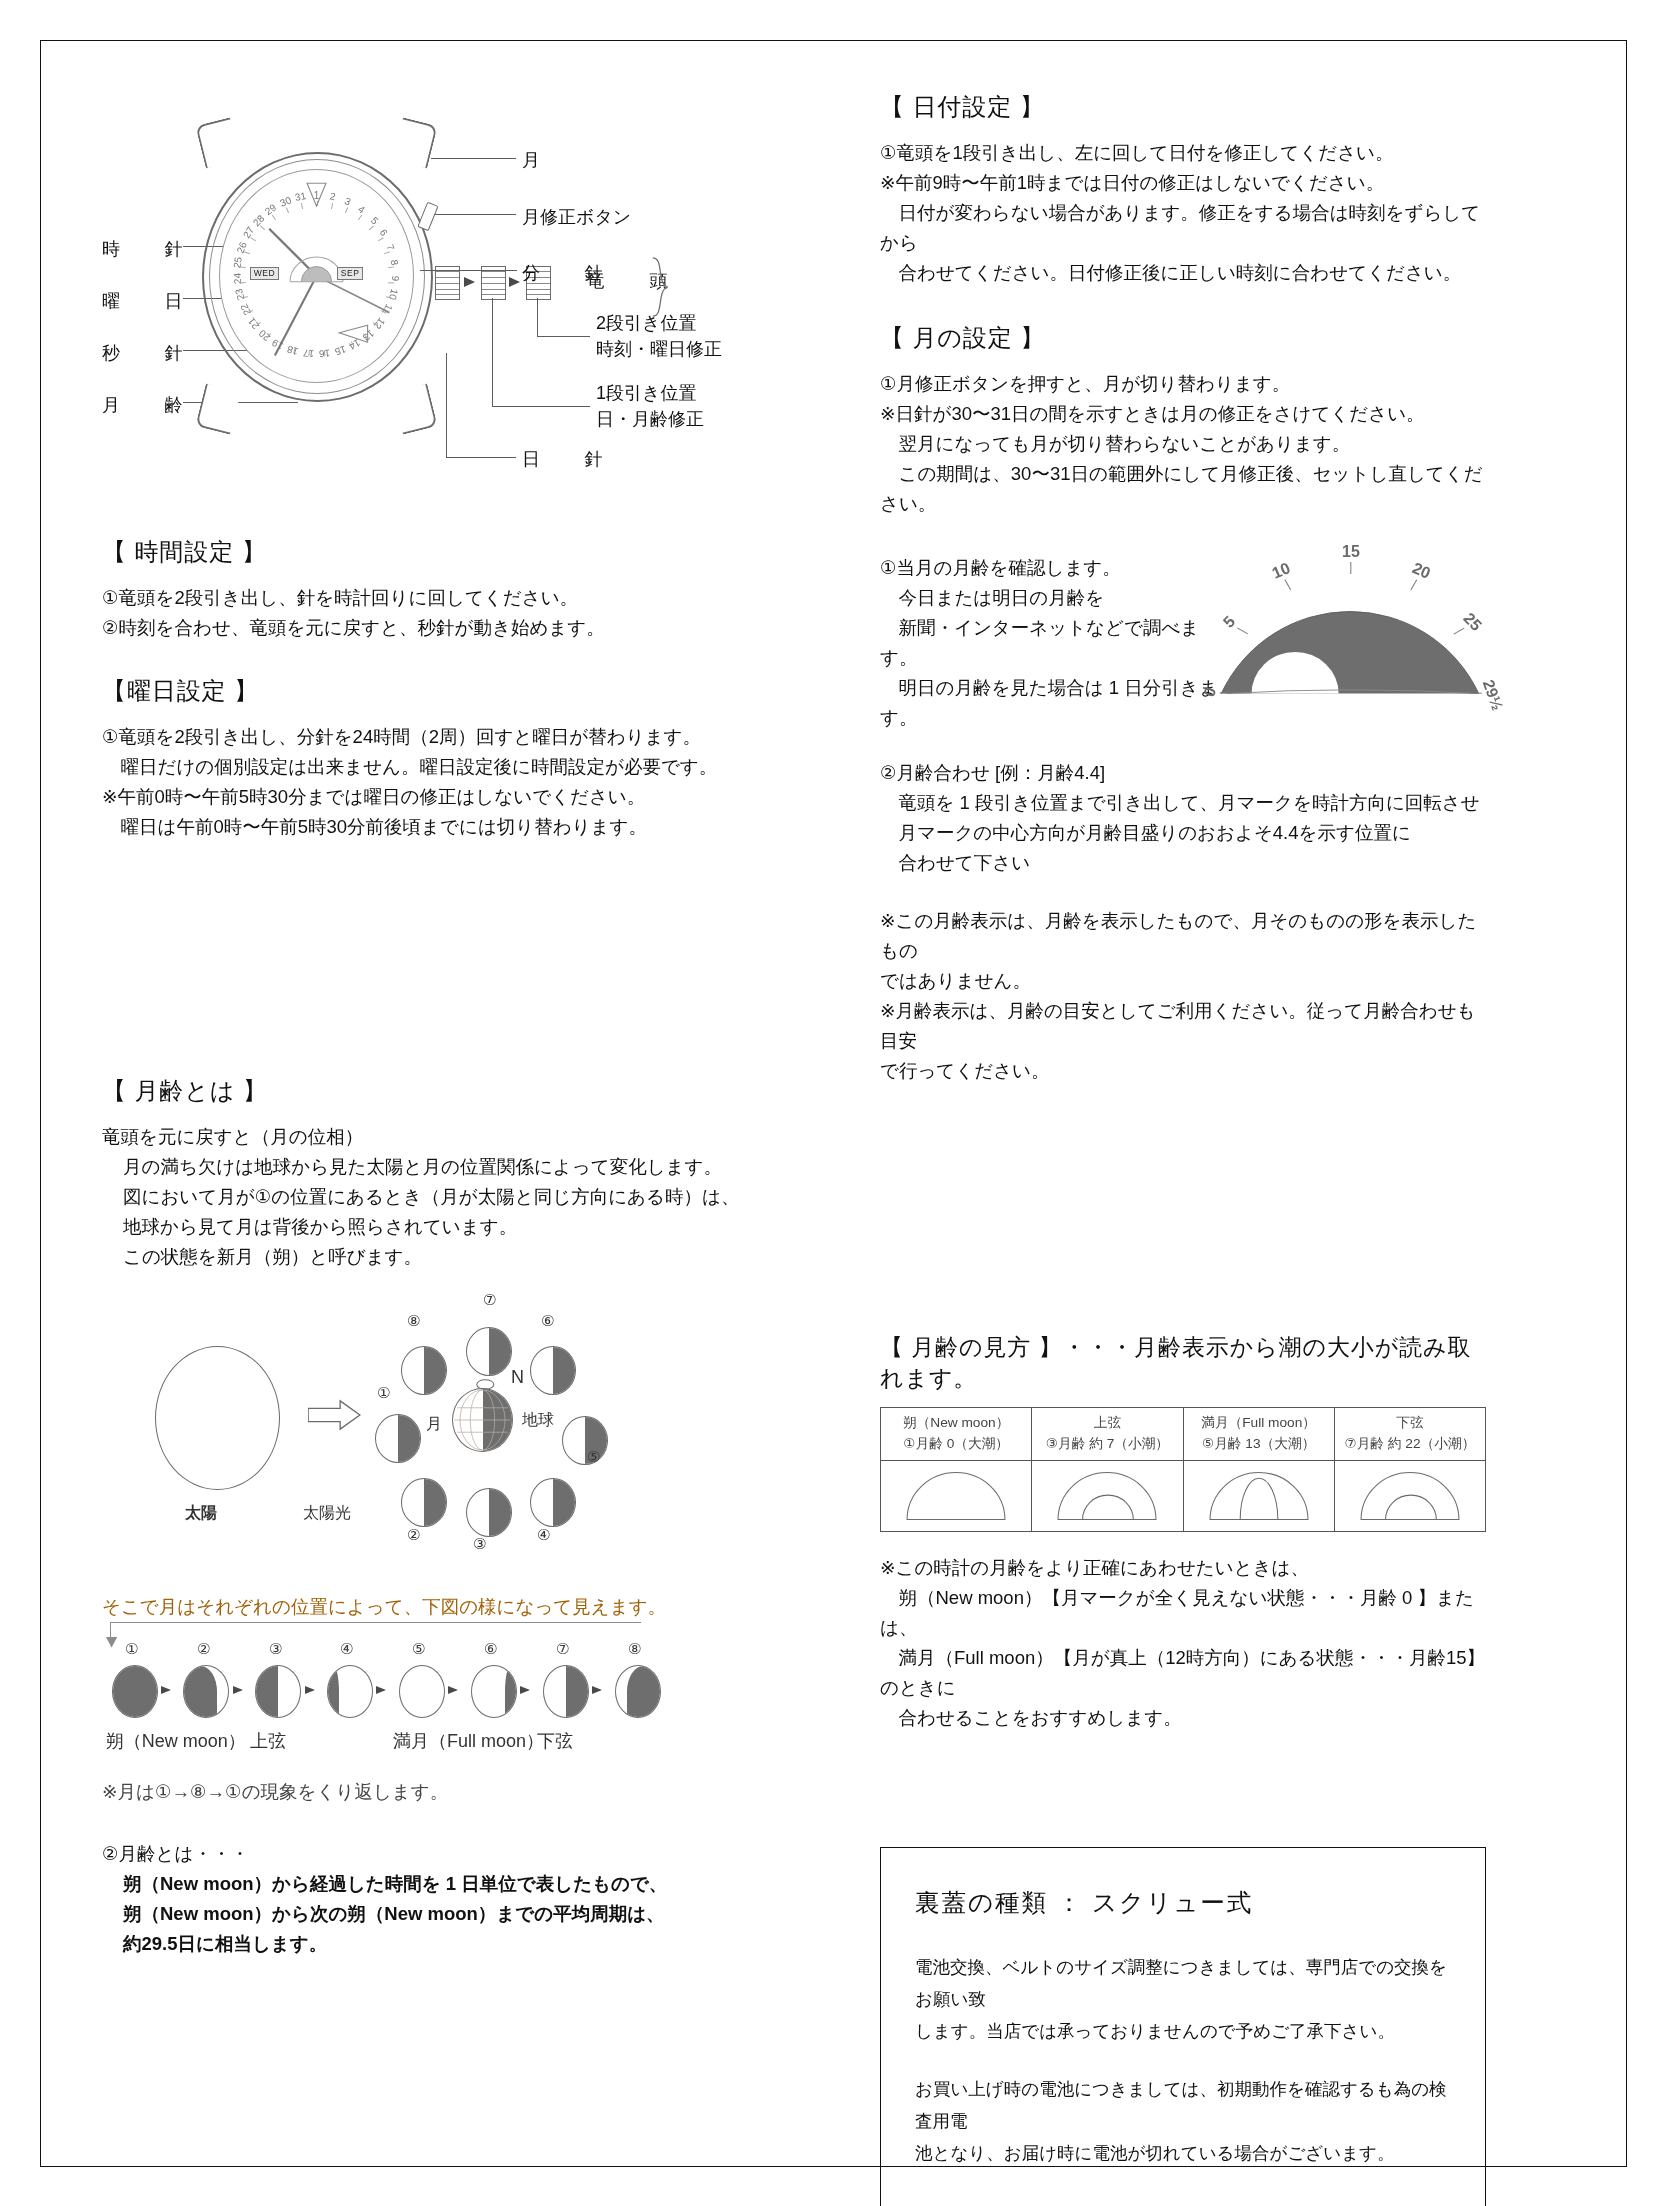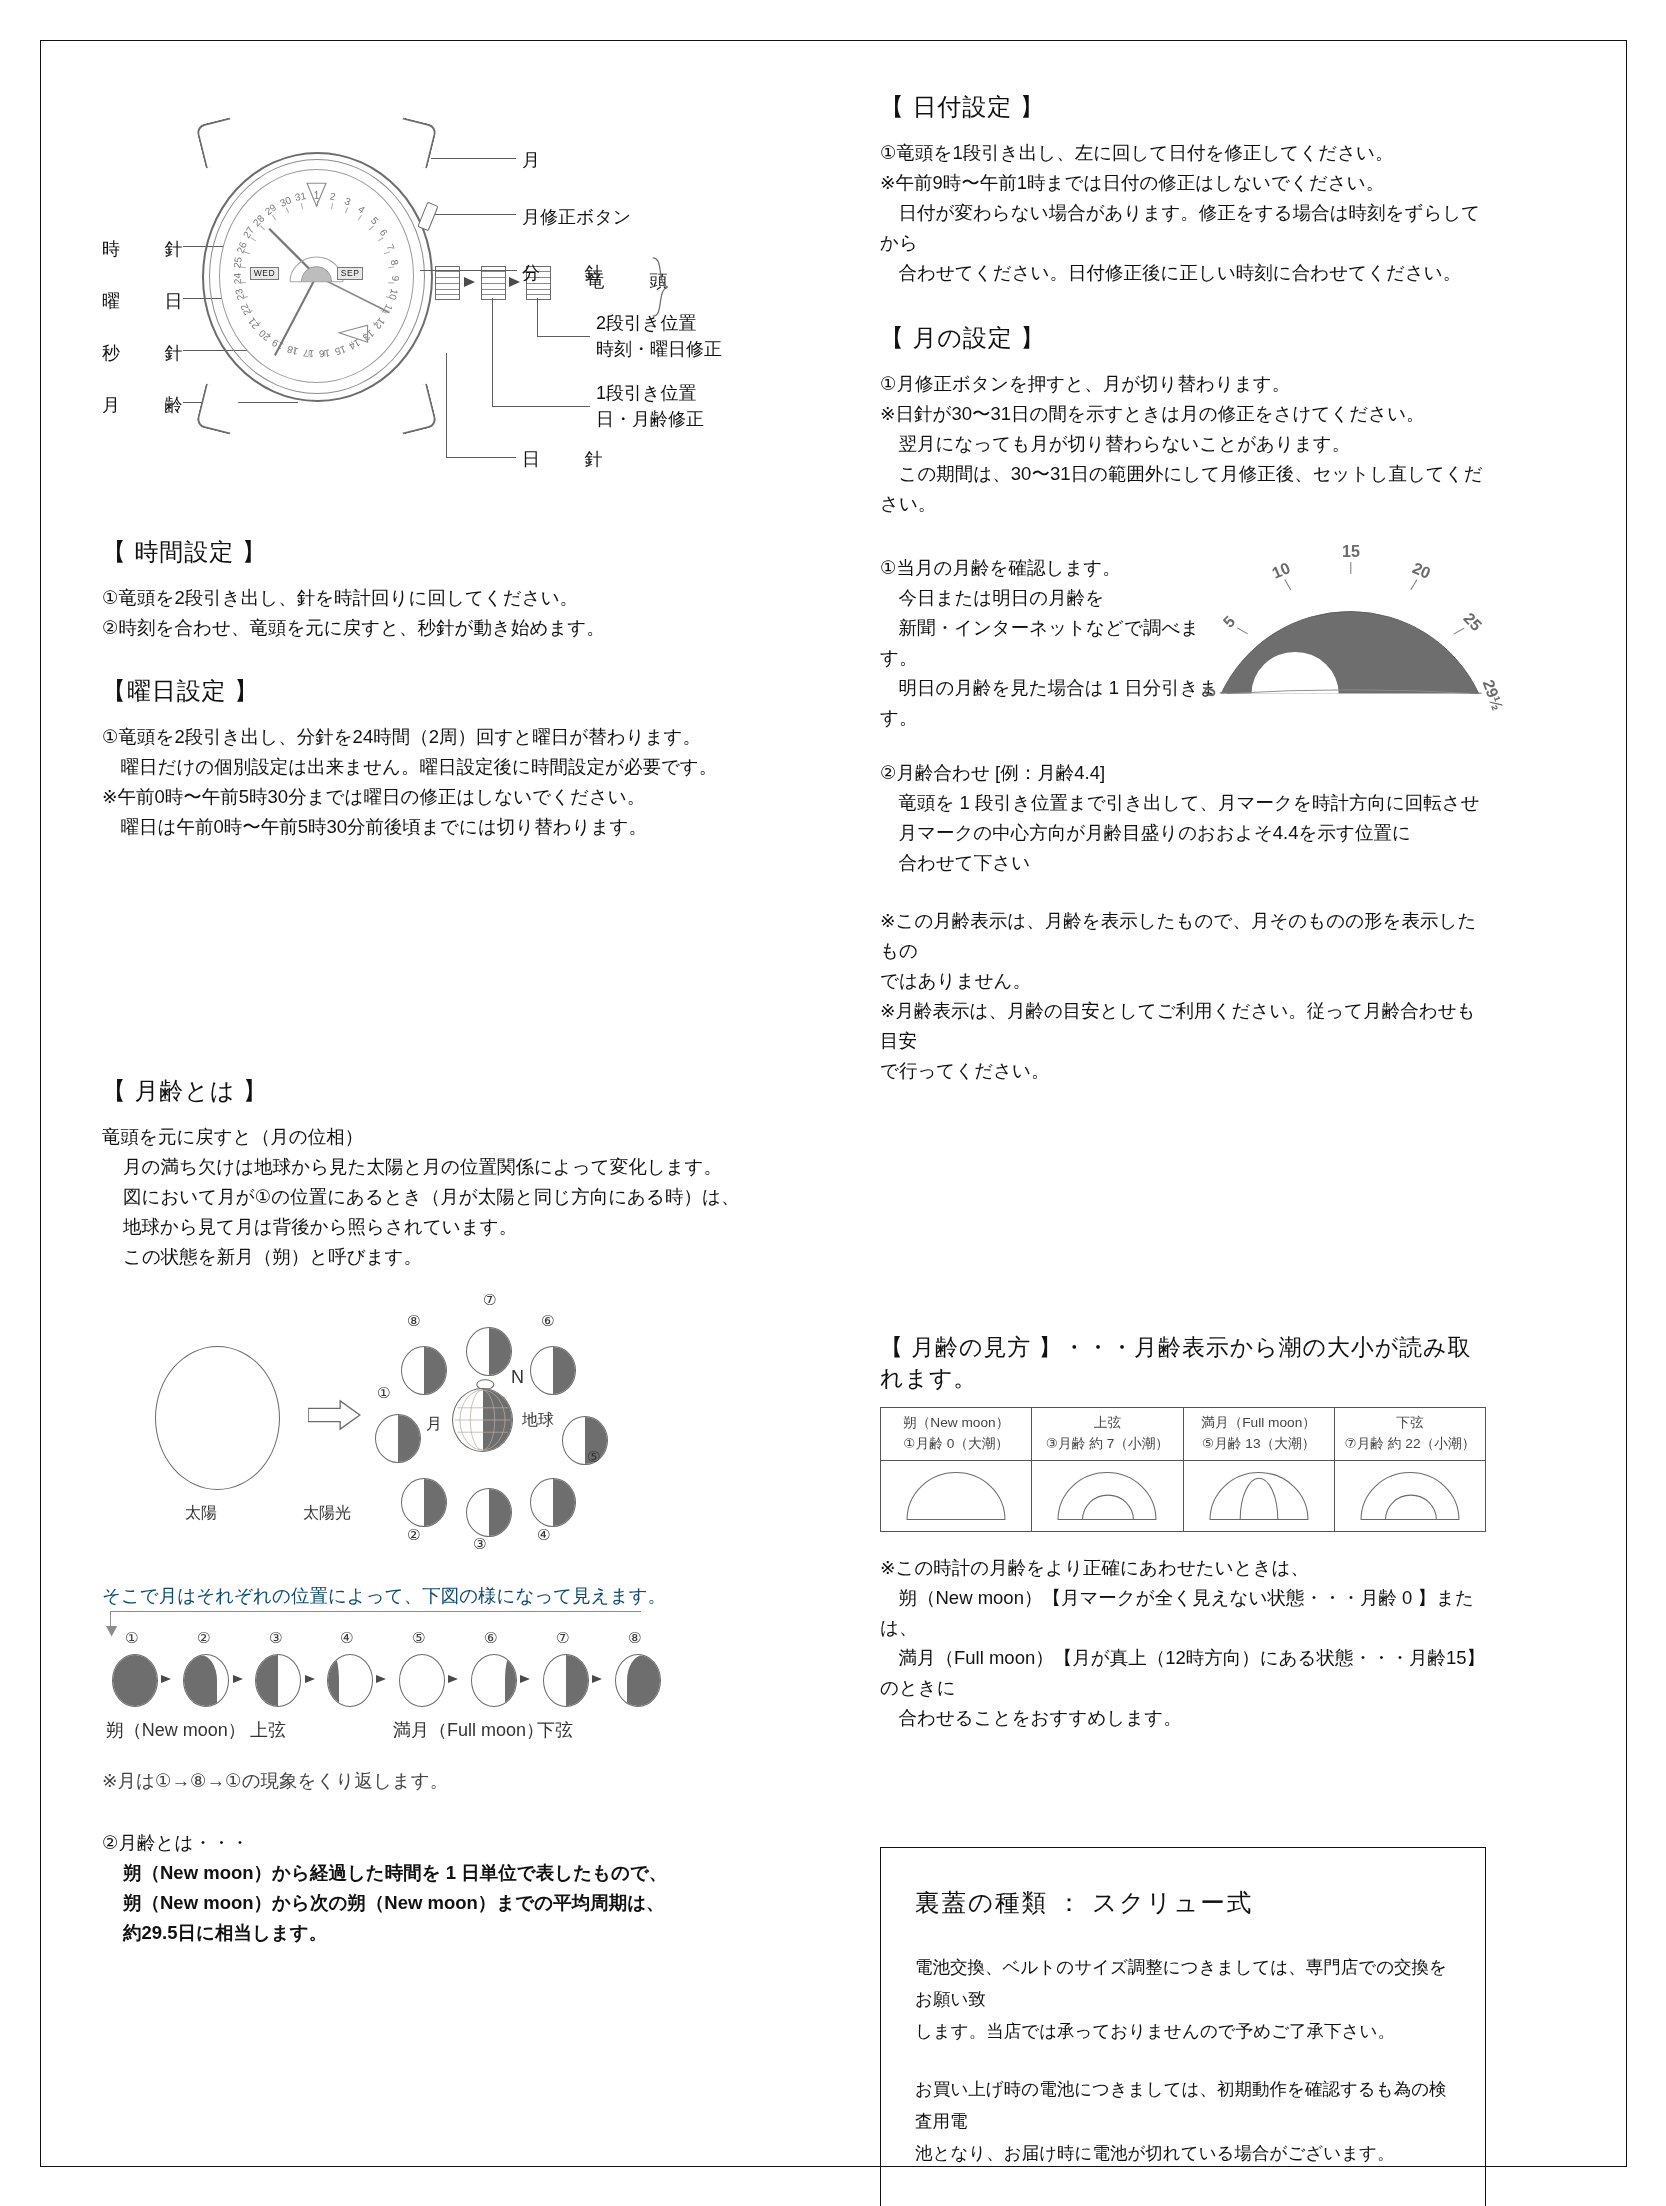--- a/index.html
+++ b/index.html
@@ -286,21 +286,21 @@
       <p class="para">①竜頭を2段引き出し、分針を24時間（2周）回すと曜日が替わります。<br>　曜日だけの個別設定は出来ません。曜日設定後に時間設定が必要です。<br>※午前0時〜午前5時30分までは曜日の修正はしないでください。<br>　曜日は午前0時〜午前5時30分前後頃までには切り替わります。</p>
     </div>
 
     <div style="margin-top:233px;">
       <div class="h2">【 月齢とは 】</div>
       <p class="para" style="margin-bottom:0;">竜頭を元に戻すと（月の位相）</p>
       <p class="para" style="padding-left:21px;">月の満ち欠けは地球から見た太陽と月の位置関係によって変化します。<br>図において月が①の位置にあるとき（月が太陽と同じ方向にある時）は、<br>地球から見て月は背後から照らされています。<br>この状態を新月（朔）と呼びます。</p>
 
       <div class="orbit">
         <div class="osun"></div>
-        <div class="olabel" style="left:45px;top:210px;">太陽</div>
+        <div class="olabel" style="left:45px;top:210px;font-weight:bold;">太陽</div>
         <div class="olabel" style="left:163px;top:210px;">太陽光</div>
         <svg class="bigarrow" viewBox="0 0 56 34">
           <polygon points="0,10 34,10 34,2 55,17 34,32 34,24 0,24" fill="none" stroke="#6b6b6b" stroke-width="1.4"></polygon>
         </svg>
         <div class="olabel" style="left:286px;top:121px;">月</div>
         <div class="olabel" style="left:382px;top:117px;">地球</div>
         <div class="olabel" style="left:371px;top:74px;font-size:18px;">N</div>
         <div class="earth">
           <div class="dk"></div>
           <svg width="59" height="62" style="position:absolute;left:0;top:0;" viewBox="0 0 62 66">
@@ -343,21 +343,21 @@
               <div class="dk" style="right:0"></div>
             </div>
             <div class="ocirc" style="left: 343px; top: -1.9px;">⑦</div>
             <div class="omoon" style="left: 261px; top: 53px;">
               <div class="dk" style="right:0"></div>
             </div>
             <div class="ocirc" style="left: 267px; top: 19px;">⑧</div>
           </div>
       </div>
 
-      <p class="para" style="color:#0c4a6e;margin-top:4px;">そこで月はそれぞれの位置によって、下図の様になって見えます。</p>
+      <p class="para" style="color:#a16207;margin-top:15px;">そこで月はそれぞれの位置によって、下図の様になって見えます。</p>
 
       <div class="strip">
         <div class="striparrow"></div>
         <svg width="13.2" height="11.4" style="position:absolute;left:2.8px;top:11.4px;" viewBox="0 0 14 12">
           <polygon points="1,0 13,0 7,11" fill="#8c8c8c"></polygon>
         </svg>
         <div id="strip-moons">
             <div class="sp-moon" style="left: 9.5px; top: 40px;">
               <div class="full"></div>
             </div>

